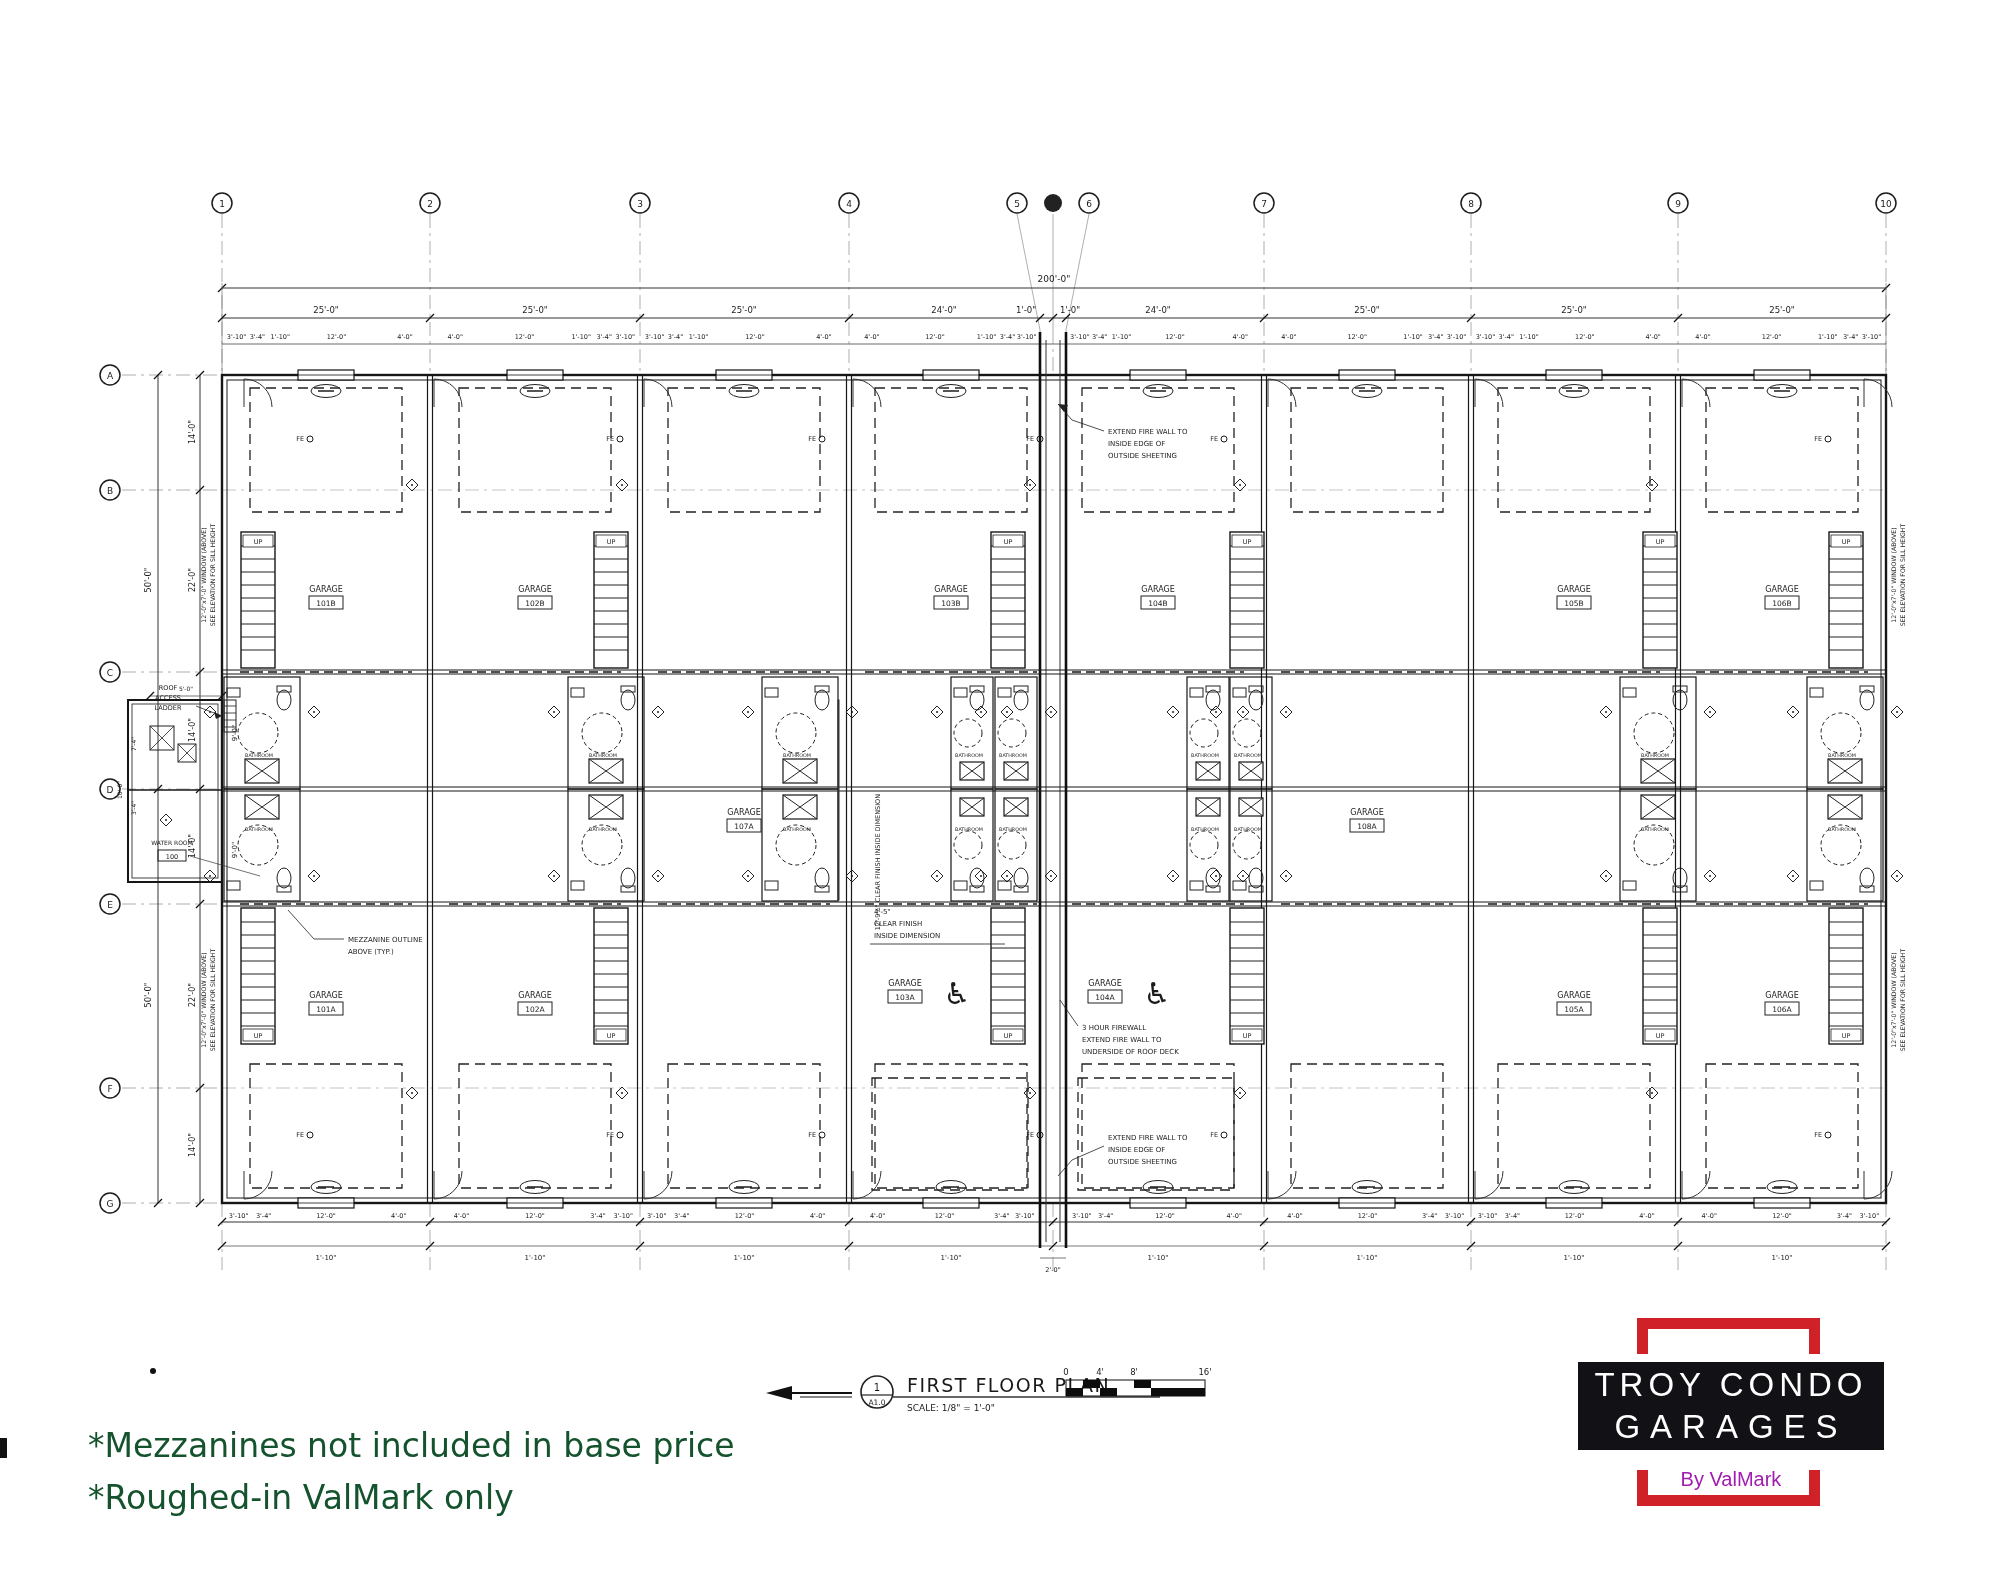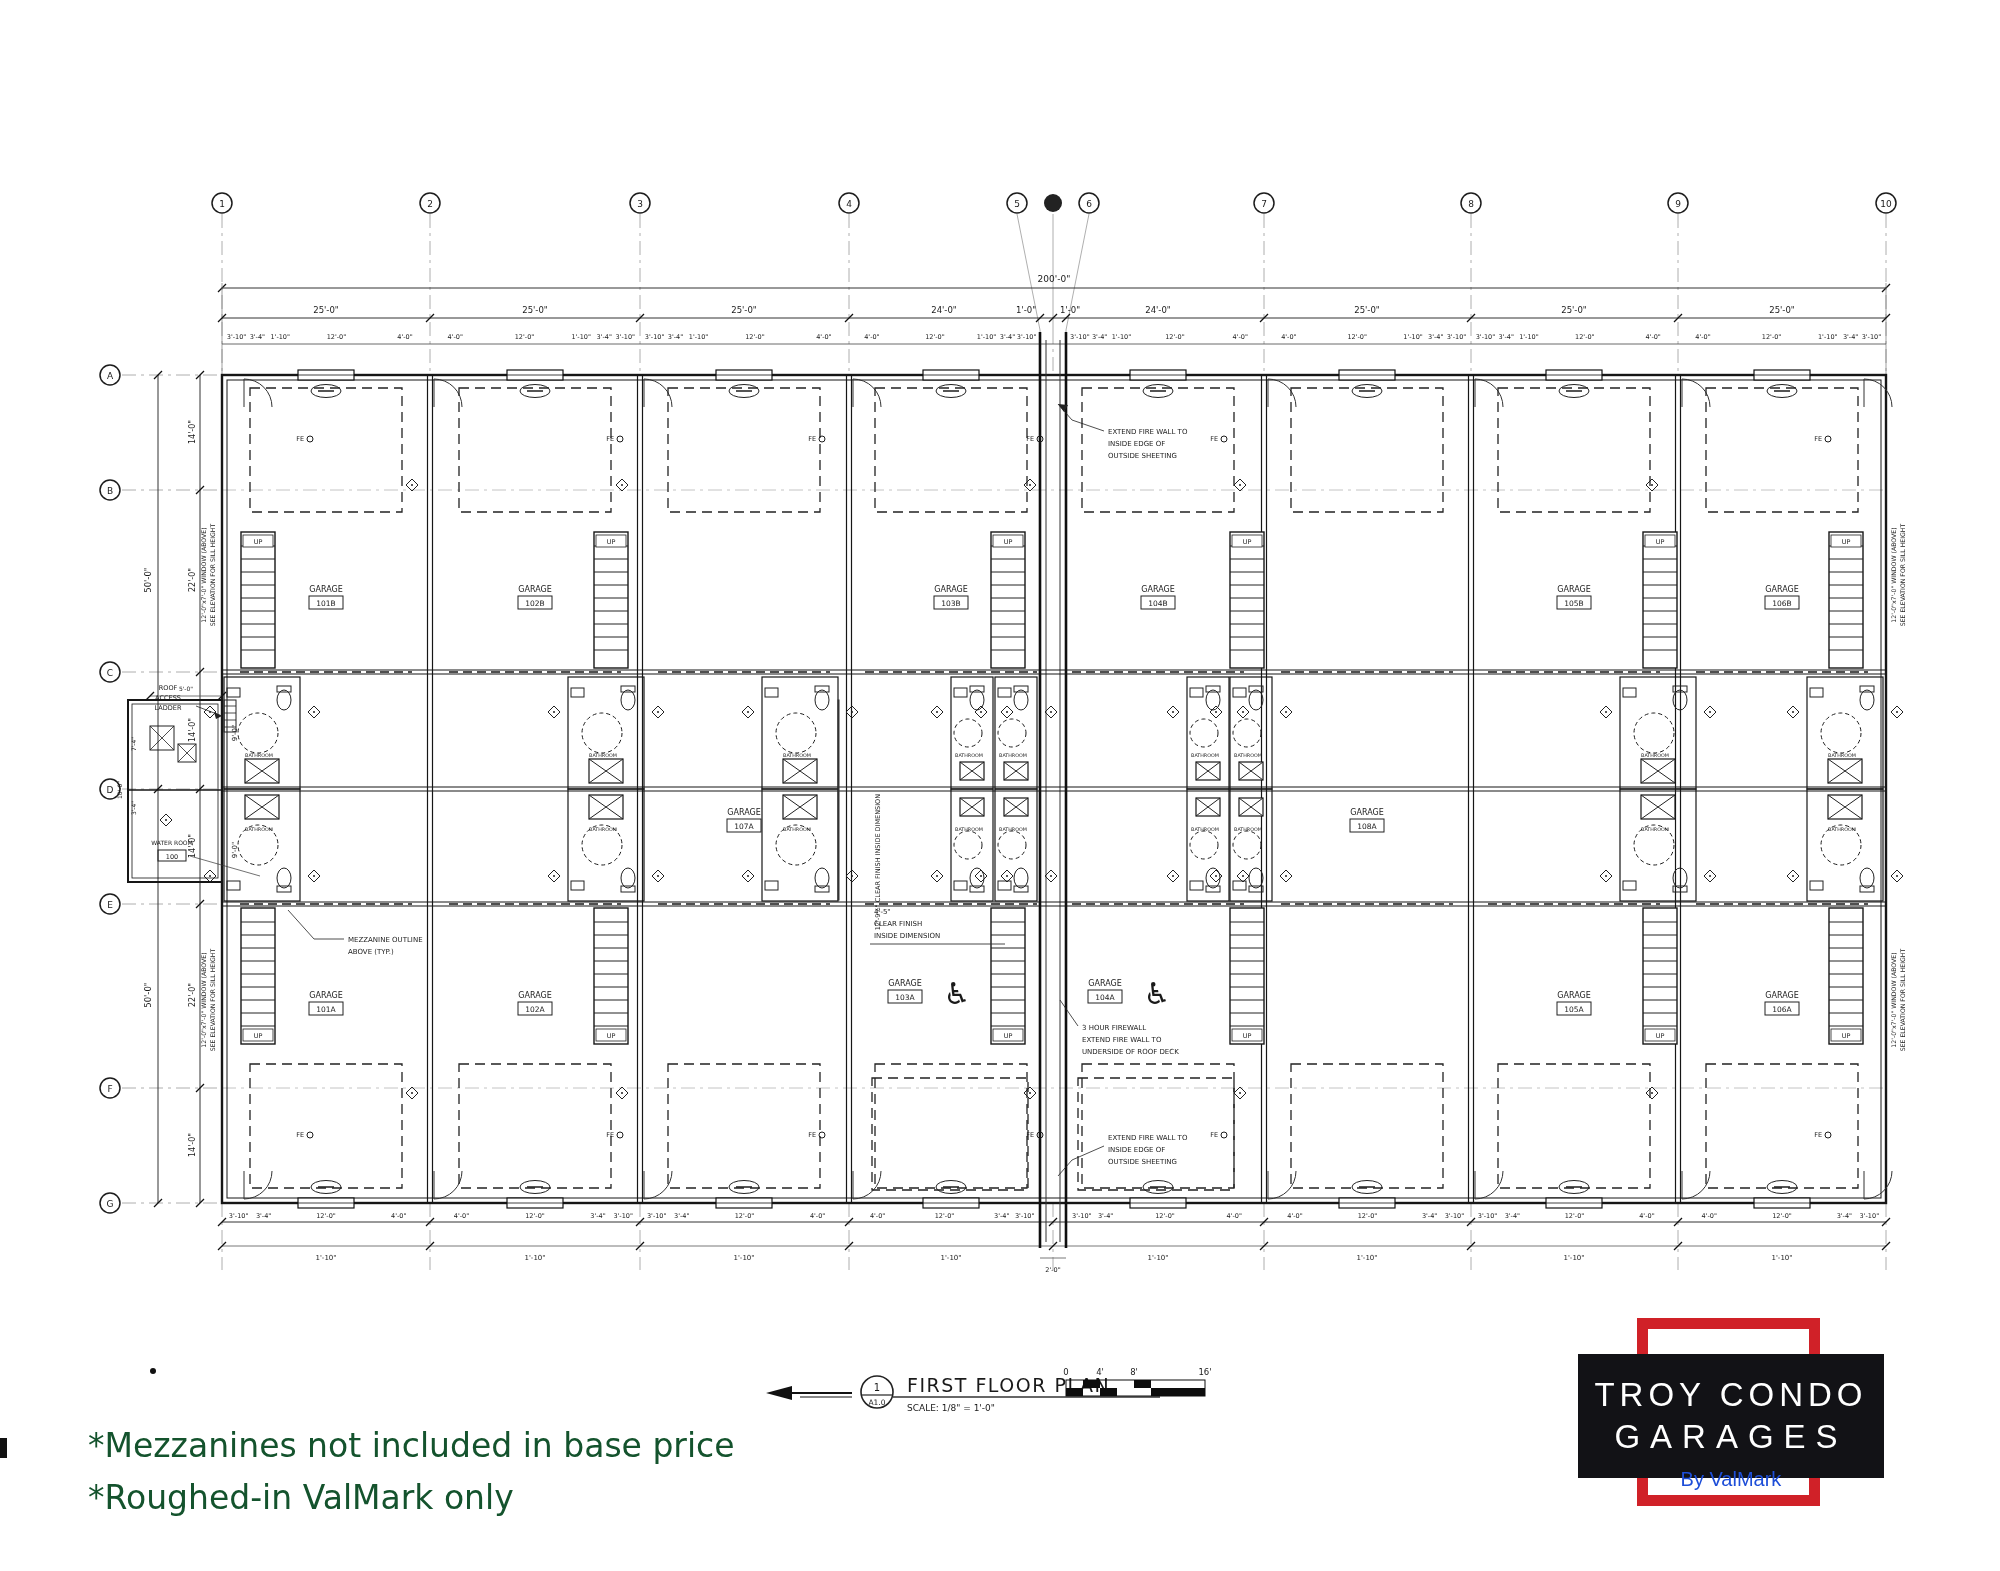--- a/index.html
+++ b/index.html
@@ -11,25 +11,25 @@
   .t-scale{font-size:9px;fill:#333;}
   .t-det{font-size:10px;fill:#222;}
   .t-ref{font-size:7.5px;fill:#222;}
   .t-tick{font-size:8.5px;fill:#222;}
   .footnotes{position:absolute;left:88px;top:1420px;font-size:33px;color:#14532d;line-height:1.58;}
   .logo{position:absolute;left:1578px;top:1318px;width:306px;}
   .logo-bracket-top{position:absolute;left:59px;top:0;width:183px;height:36px;
       border-top:11px solid #d02128;border-left:11px solid #d02128;border-right:11px solid #d02128;box-sizing:border-box;}
   .logo-bracket-bottom{position:absolute;left:59px;top:152px;width:183px;height:36px;
       border-bottom:11px solid #d02128;border-left:11px solid #d02128;border-right:11px solid #d02128;box-sizing:border-box;}
-  .logo-box{position:absolute;left:0;top:36px;width:306px;height:124px;background:#121216;color:#fff;
+  .logo-box{position:absolute;left:0;top:44px;width:306px;height:88px;background:#121216;color:#fff;
       display:flex;flex-direction:column;align-items:center;justify-content:center;}
   .logo-line1{font-size:33px;letter-spacing:5px;font-weight:400;font-family:"Liberation Sans",sans-serif;}
   .logo-line2{font-size:33px;letter-spacing:10px;font-weight:400;font-family:"Liberation Sans",sans-serif;margin-top:4px;}
-  .logo-byline{position:absolute;left:0;top:150px;width:306px;text-align:center;font-size:20px;color:#1d4ed8;
+  .logo-byline{position:absolute;left:0;top:150px;width:306px;text-align:center;font-size:20px;color:#a21caf;
       font-family:"Liberation Sans",sans-serif;}
   .edge-artifact{position:absolute;left:0;top:1438px;width:7px;height:20px;background:#111;}
   .dot-artifact{position:absolute;left:150px;top:1368px;width:6px;height:6px;border-radius:50%;background:#111;}
 </style>
 </head>
 <body>
 
 <div id="sheet">
 
   <svg id="plan" width="2000" height="1571" viewBox="0 0 2000 1571">

